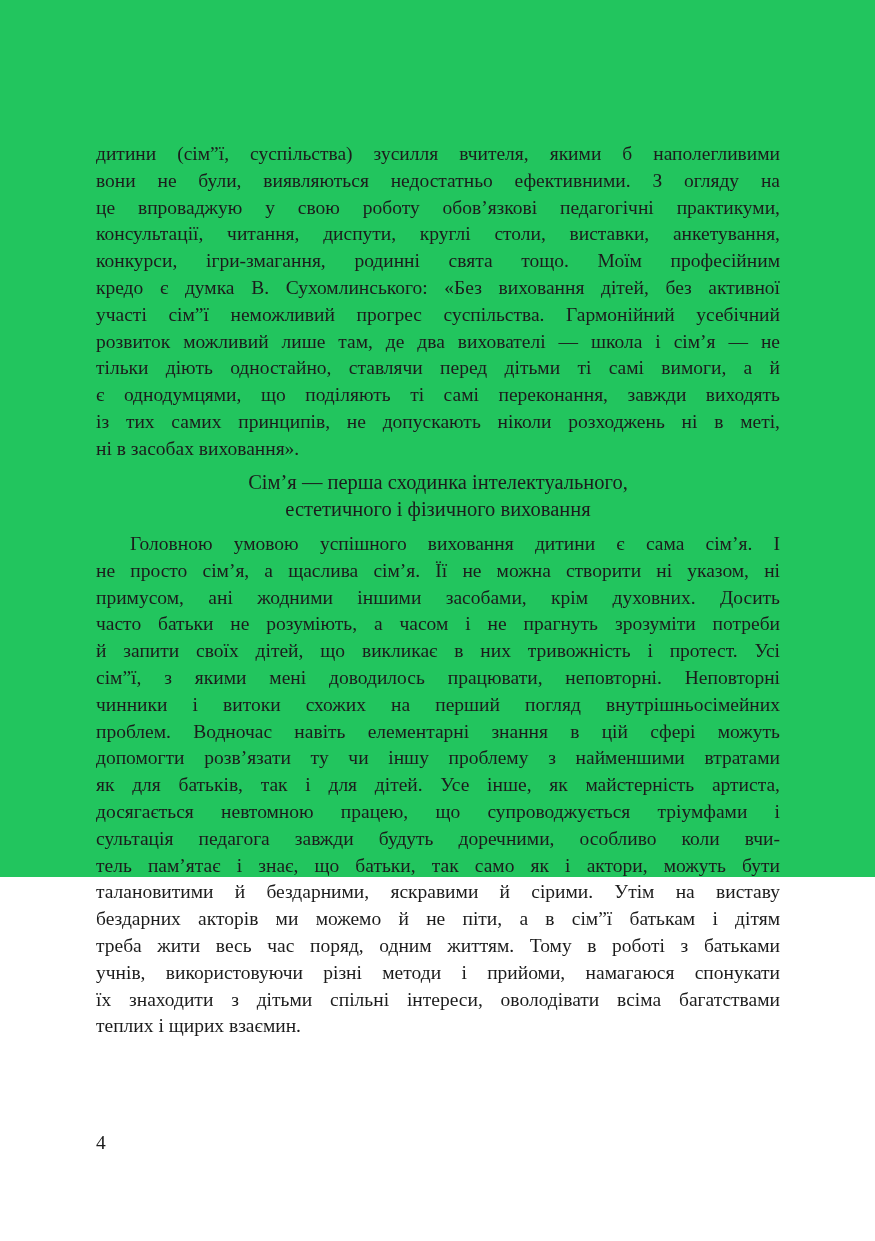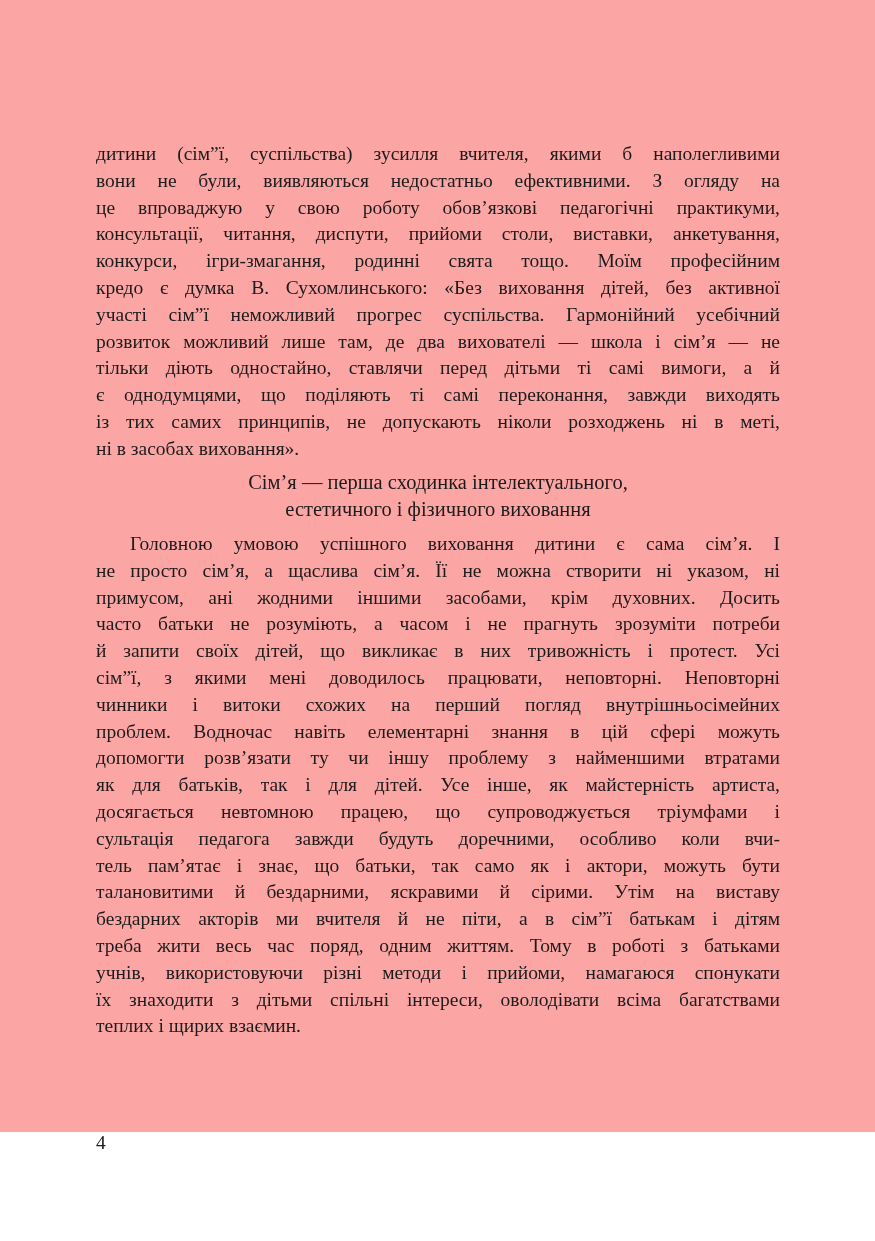--- a/index.html
+++ b/index.html
@@ -12,22 +12,22 @@
     background: #ffffff;
     font-family: "Liberation Serif", "DejaVu Serif", serif;
     color: #1c1c1c;
     position: relative;
     overflow: hidden;
   }
   .page {
     position: absolute;
     top: 0; left: 0;
     width: 875px;
-    height: 1132px;
-    background: #fca5a5;
+    height: 877px;
+    background: #22c55e;
   }
   .textblock {
     position: absolute;
     left: 96px;
     width: 684px;
     font-size: 19.5px;
   }
   .line {
     height: 26.8px;
     line-height: 26.8px;
@@ -65,21 +65,21 @@
 </style>
 </head>
 <body>
 
 <div class="page">
 
   <div class="textblock" style="top: 141px;">
       <div class="line">дитини (сім”ї, суспільства) зусилля вчителя, якими б наполегливими</div>
       <div class="line">вони не були, виявляються недостатньо ефективними. З огляду на</div>
       <div class="line">це впроваджую у свою роботу обов’язкові педагогічні практикуми,</div>
-      <div class="line">консультації, читання, диспути, прийоми столи, виставки, анкетування,</div>
+      <div class="line">консультації, читання, диспути, круглі столи, виставки, анкетування,</div>
       <div class="line">конкурси, ігри-змагання, родинні свята тощо. Моїм професійним</div>
       <div class="line">кредо є думка В. Сухомлинського: «Без виховання дітей, без активної</div>
       <div class="line">участі сім”ї неможливий прогрес суспільства. Гармонійний усебічний</div>
       <div class="line">розвиток можливий лише там, де два вихователі — школа і сім’я — не</div>
       <div class="line">тільки діють одностайно, ставлячи перед дітьми ті самі вимоги, а й</div>
       <div class="line">є однодумцями, що поділяють ті самі переконання, завжди виходять</div>
       <div class="line">із тих самих принципів, не допускають ніколи розходжень ні в меті,</div>
       <div class="line last">ні в засобах виховання».</div>
     </div>
 
@@ -96,21 +96,21 @@
       <div class="line">й запити своїх дітей, що викликає в них тривожність і протест. Усі</div>
       <div class="line">сім”ї, з якими мені доводилось працювати, неповторні. Неповторні</div>
       <div class="line">чинники і витоки схожих на перший погляд внутрішньосімейних</div>
       <div class="line">проблем. Водночас навіть елементарні знання в цій сфері можуть</div>
       <div class="line">допомогти розв’язати ту чи іншу проблему з найменшими втратами</div>
       <div class="line">як для батьків, так і для дітей. Усе інше, як майстерність артиста,</div>
       <div class="line">досягається невтомною працею, що супроводжується тріумфами і</div>
       <div class="line">сультація педагога завжди будуть доречними, особливо коли вчи-</div>
       <div class="line">тель пам’ятає і знає, що батьки, так само як і актори, можуть бути</div>
       <div class="line">талановитими й бездарними, яскравими й сірими. Утім на виставу</div>
-      <div class="line">бездарних акторів ми вчителя й не піти, а в сім”ї батькам і дітям</div>
+      <div class="line">бездарних акторів ми можемо й не піти, а в сім”ї батькам і дітям</div>
       <div class="line">треба жити весь час поряд, одним життям. Тому в роботі з батьками</div>
       <div class="line">учнів, використовуючи різні методи і прийоми, намагаюся спонукати</div>
       <div class="line">їх знаходити з дітьми спільні інтереси, оволодівати всіма багатствами</div>
       <div class="line last">теплих і щирих взаємин.</div>
     </div>
 
   <div class="page-number">4</div>
 
 </div>
 

